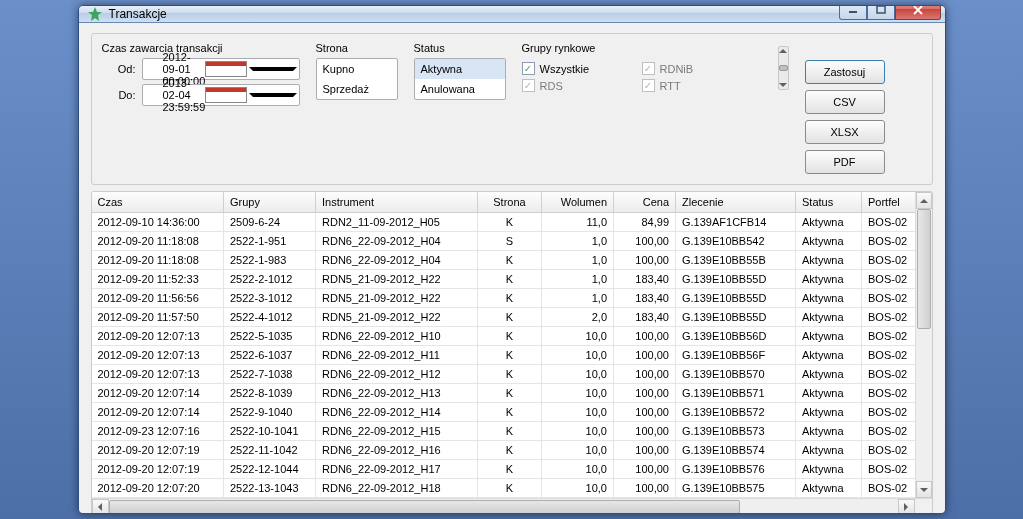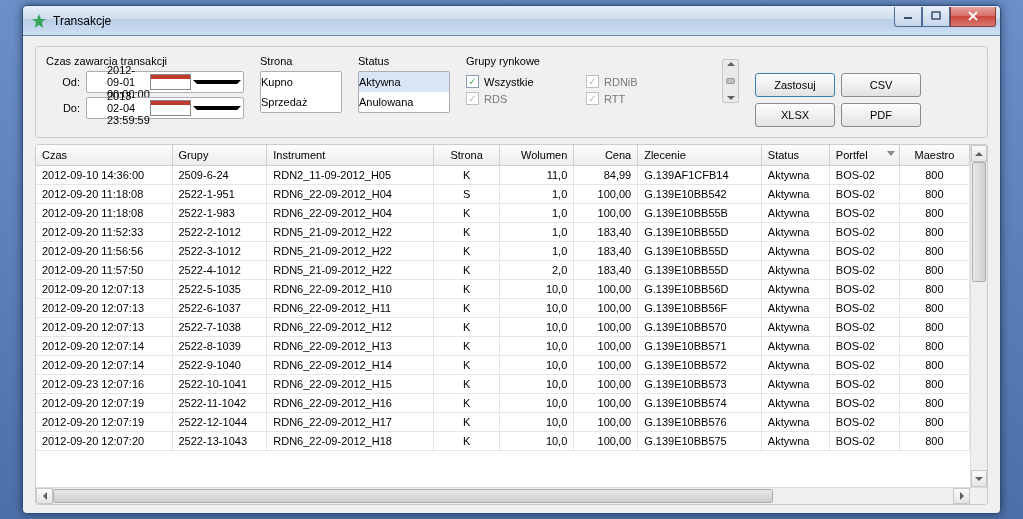--- a/index.html
+++ b/index.html
@@ -1,18 +1,18 @@
 <!DOCTYPE html>
 <html><head>
 <meta charset="utf-8">
 <style>
   * { box-sizing: border-box; margin: 0; padding: 0; font-family: Tahoma, Verdana, sans-serif; font-size: 11px; }
   body { background: linear-gradient(#6a8fc9 0%, #4d6fa8 100%); height: 519px; width: 1023px; overflow: hidden; display:flex; align-items:center; justify-content:center;}
   
-  .window { width: 979px; height: 509px; border: 1px solid #2c5083; border-radius: 5px; overflow: hidden; display: flex; flex-direction: column; box-shadow: 0 0 8px rgba(0,0,0,0.5);}
+  .window { width: 868px; height: 509px; border: 1px solid #2c5083; border-radius: 5px; overflow: hidden; display: flex; flex-direction: column; box-shadow: 0 0 8px rgba(0,0,0,0.5);}
   
   .titlebar { height: 30px; background: linear-gradient(#e8eff8 0%, #cddcee 45%, #b9cde6 46%, #cddff3 100%); display: flex; align-items: center; padding-left: 8px; border-bottom: 1px solid #6a8ab2;}
   .titlebar .ticon { width:16px; height:16px; margin-right:6px; display:inline-block;}
   .titlebar .title { color: #000; font-size: 12px; flex:1;}
   .titlebar .wbtns { display:flex; height:20px; margin-right:4px; margin-top:-8px;}
   .wbtn { width:28px; height:20px; border:1px solid #4a6c9b; border-top:none; background:linear-gradient(#e8eef8,#c6d6ea); display:flex; align-items:center; justify-content:center; font-family:Arial; color:#3b526d;}
   .wbtn.min{border-radius:0 0 0 3px;}
   .wbtn.close{ width:46px; border-radius:0 0 3px 0; background:linear-gradient(#e7a39f, #d7706a 45%, #c9433a 46%, #d77872); color:#fff; border-color:#8a3a34;}
   .wbtn svg { width:12px; height:10px;}
   
@@ -24,37 +24,37 @@
   .daterow{ display:flex; align-items:center; margin-bottom:4px;}
   .daterow .lbl{ width:34px; text-align:right; margin-right:6px;}
   .dtp{ width:158px; height:22px; border:1px solid #abadb3; background:#fff; display:flex; align-items:center; padding:0 2px 0 20px; border-radius:2px;}
   .dtp span{flex:1;}
   .dtp .cal{width:16px; height:16px; border:1px solid #888; background:#fff; position:relative;}
   .dtp .cal:before{content:""; position:absolute; top:0;left:0;right:0;height:4px; background:#c0392b;}
   .dtp .drop{ width:0;height:0; border-left:4px solid transparent; border-right:4px solid transparent; border-top:4px solid #000; margin-left:2px;}
 
   .listbox{ border:1px solid #abadb3; background:#fff; width:82px; border-radius:2px;}
   .listbox.status{width:92px;}
-  .listbox .itm{ padding:4px 0;}
+  .listbox .itm{ padding:4px 6px;}
   .listbox .sel{ background:#d7e5f5;}
 
   .mgroups{ display:flex; flex-direction:column;}
   .mgroups .row{ display:flex; margin-top:4px;}
   .checkwrap{ display:flex; align-items:center; width:120px;}
   .chk{ width:13px; height:13px; border:1px solid #8f9db0; background:#fff; margin-right:5px; display:flex; align-items:center; justify-content:center; font-size:10px; color:#4a6;}
   .chk.dim{ border-color:#c0c0c0; color:#a5b8c6;}
   .chktxt.dim{ color:#7a7a7a;}
 
   .scrollmini { width:17px; height:44px; border:1px solid #c7c7c7; background:#eaeaea; display:flex; flex-direction:column; justify-content:space-between; align-items:center; padding:2px 0; border-radius:2px; margin-top:4px;}
   .scrollmini .tri{width:0;height:0;border-left:4px solid transparent;border-right:4px solid transparent;}
   .scrollmini .up{border-bottom:4px solid #606060;}
   .scrollmini .dn{border-top:4px solid #606060;}
   .scrollmini .th{width:9px;height:6px;background:#c0c0c0;border:1px solid #999;border-radius:2px;}
 
-  .btns{ display:flex; gap:6px; flex-wrap:wrap; width:174px; margin-top:4px;}
+  .btns{ display:flex; gap:6px; flex-wrap:wrap; width:174px; margin-top:4px;flex-direction:column;}
   .btn{ width:80px; height:24px; border:1px solid #8b8b8b; border-radius:3px; background:linear-gradient(#fdfdfd,#e2e2e2); display:flex; align-items:center; justify-content:center; cursor:pointer;}
   .btn.primary{ border-color:#3c7fb1;}
 
   
   .tablewrap{ flex:1; border:1px solid #cccccc; border-radius:3px; background:#fff; display:flex; flex-direction:column; overflow:hidden;}
   .gridarea{ flex:1; display:flex; overflow:hidden;}
   .grid{ flex:1; overflow:hidden;}
   table{ border-collapse:collapse; width:100%; table-layout:fixed;}
   th{ background:linear-gradient(#fdfdfd, #ececec); border-right:1px solid #d0d0d0; border-bottom:1px solid #cfcfcf; text-align:left; padding:4px 6px; font-weight:normal; position:relative;}
   th .filt{ position:absolute; right:4px; top:6px; width:0;height:0;border-left:4px solid transparent;border-right:4px solid transparent;border-top:5px solid #888;}

